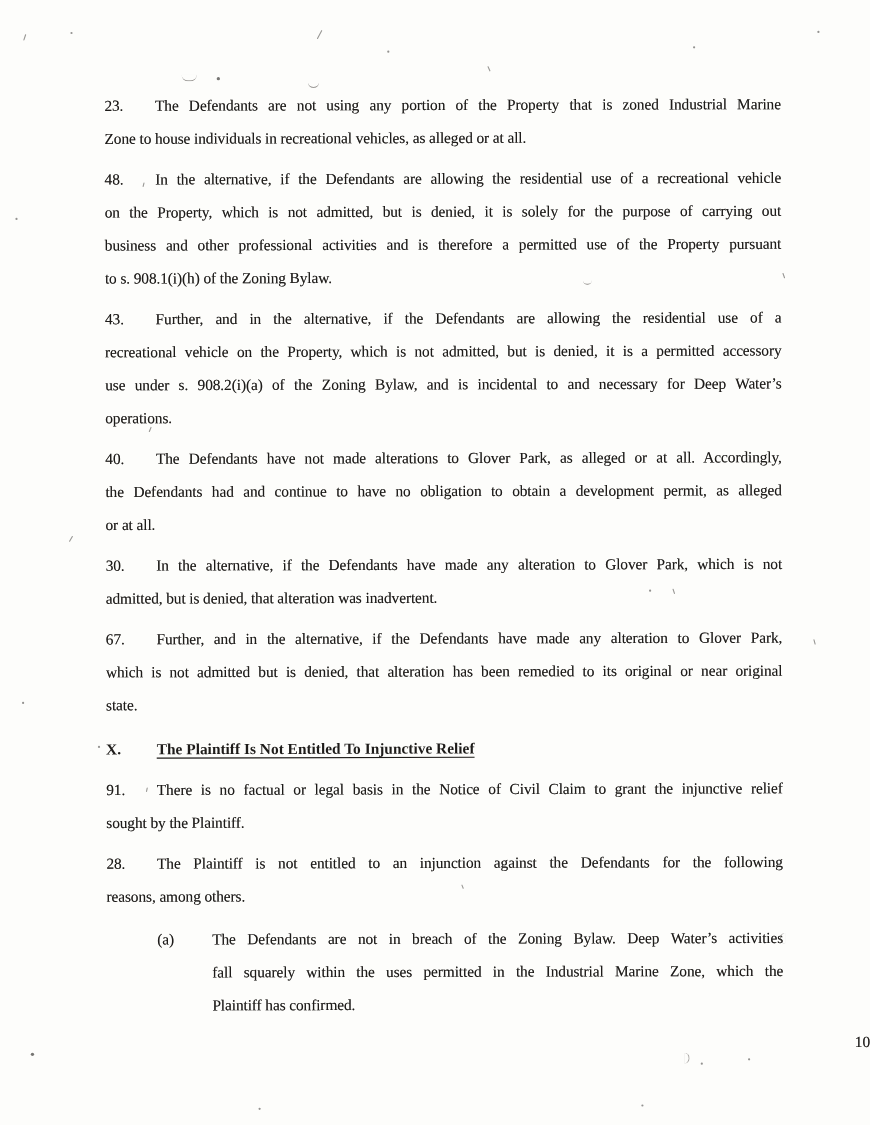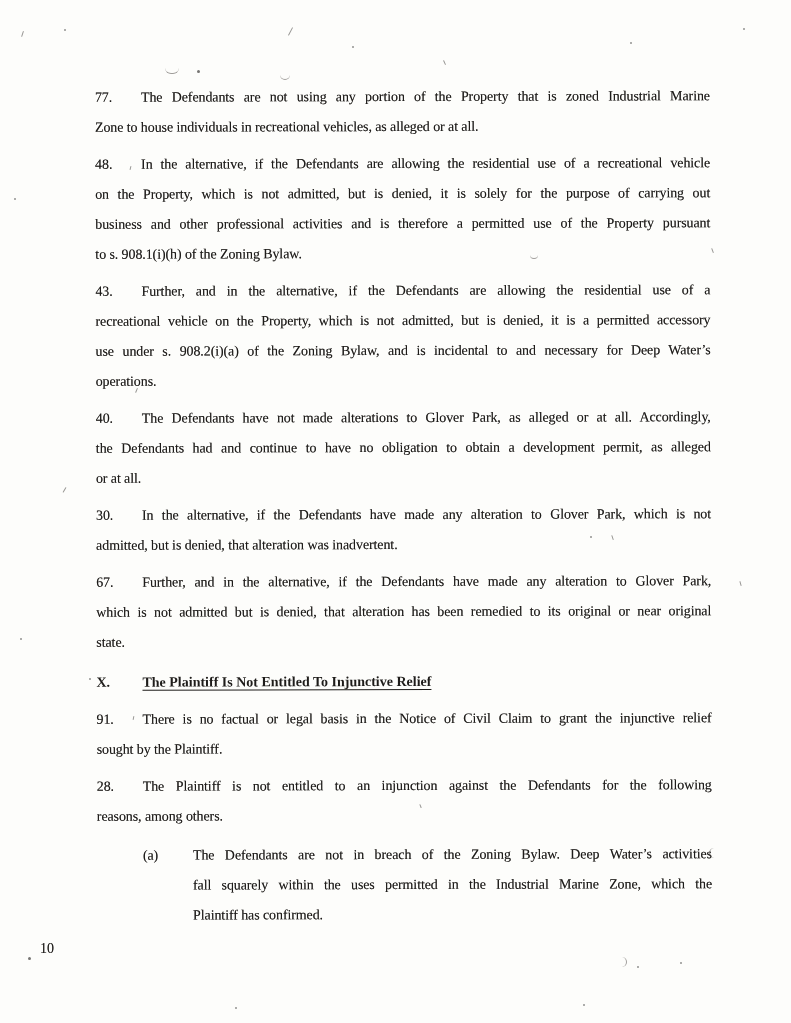--- a/index.html
+++ b/index.html
@@ -34,41 +34,41 @@
   .heading { margin-top:10px; line-height:30px; }
   .hnum { display:inline-block; width:46px; font-weight:bold; }
   .htitle {
     font-weight:bold;
     text-decoration:underline;
     text-underline-offset:3px;
     text-decoration-thickness:1.4px;
   }
   .footer {
     position:absolute; left:0; right:0; top:934px;
-    text-align:left; line-height:30px;
+    text-align:right; line-height:30px;
     text-shadow:0 0 0.6px rgba(30,28,26,0.5);
     padding-left:40px;
   }
   
   .speck { position:absolute; background:#3c3a38; opacity:.55; }
   .dot   { width:2px; height:2px; border-radius:50%; }
   .dot2  { width:3px; height:3px; border-radius:50%; opacity:.7; }
   .tick  { width:1.4px; height:6px; border-radius:1px; background:#46433f; }
   .arc   { background:transparent; border-bottom:1.3px solid #55514d; border-radius:0 0 8px 8px; width:14px; height:5px; }
   .pl    { background:transparent; border-left:1.3px solid #55514d; border-radius:6px 0 0 6px; width:4px; height:10px; }
   .pr    { background:transparent; border-right:1.3px solid #55514d; border-radius:0 6px 6px 0; width:4px; height:10px; }
 </style>
 </head>
 <body>
 
 <div class="page">
 
   <div class="doc">
       <div class="block numbered">
-        <div class="line"><span class="num">77.</span>The Defendants are not using any portion of the Property that is zoned Industrial Marine</div>
+        <div class="line"><span class="num">23.</span>The Defendants are not using any portion of the Property that is zoned Industrial Marine</div>
         <div class="line last">Zone to house individuals in recreational vehicles, as alleged or at all.</div>
       </div>
       <div class="block numbered">
         <div class="line"><span class="num">48.</span>In the alternative, if the Defendants are allowing the residential use of a recreational vehicle</div>
         <div class="line">on the Property, which is not admitted, but is denied, it is solely for the purpose of carrying out</div>
         <div class="line">business and other professional activities and is therefore a permitted use of the Property pursuant</div>
         <div class="line last">to s. 908.1(i)(h) of the Zoning Bylaw.</div>
       </div>
       <div class="block numbered">
         <div class="line"><span class="num">43.</span>Further, and in the alternative, if the Defendants are allowing the residential use of a</div>

